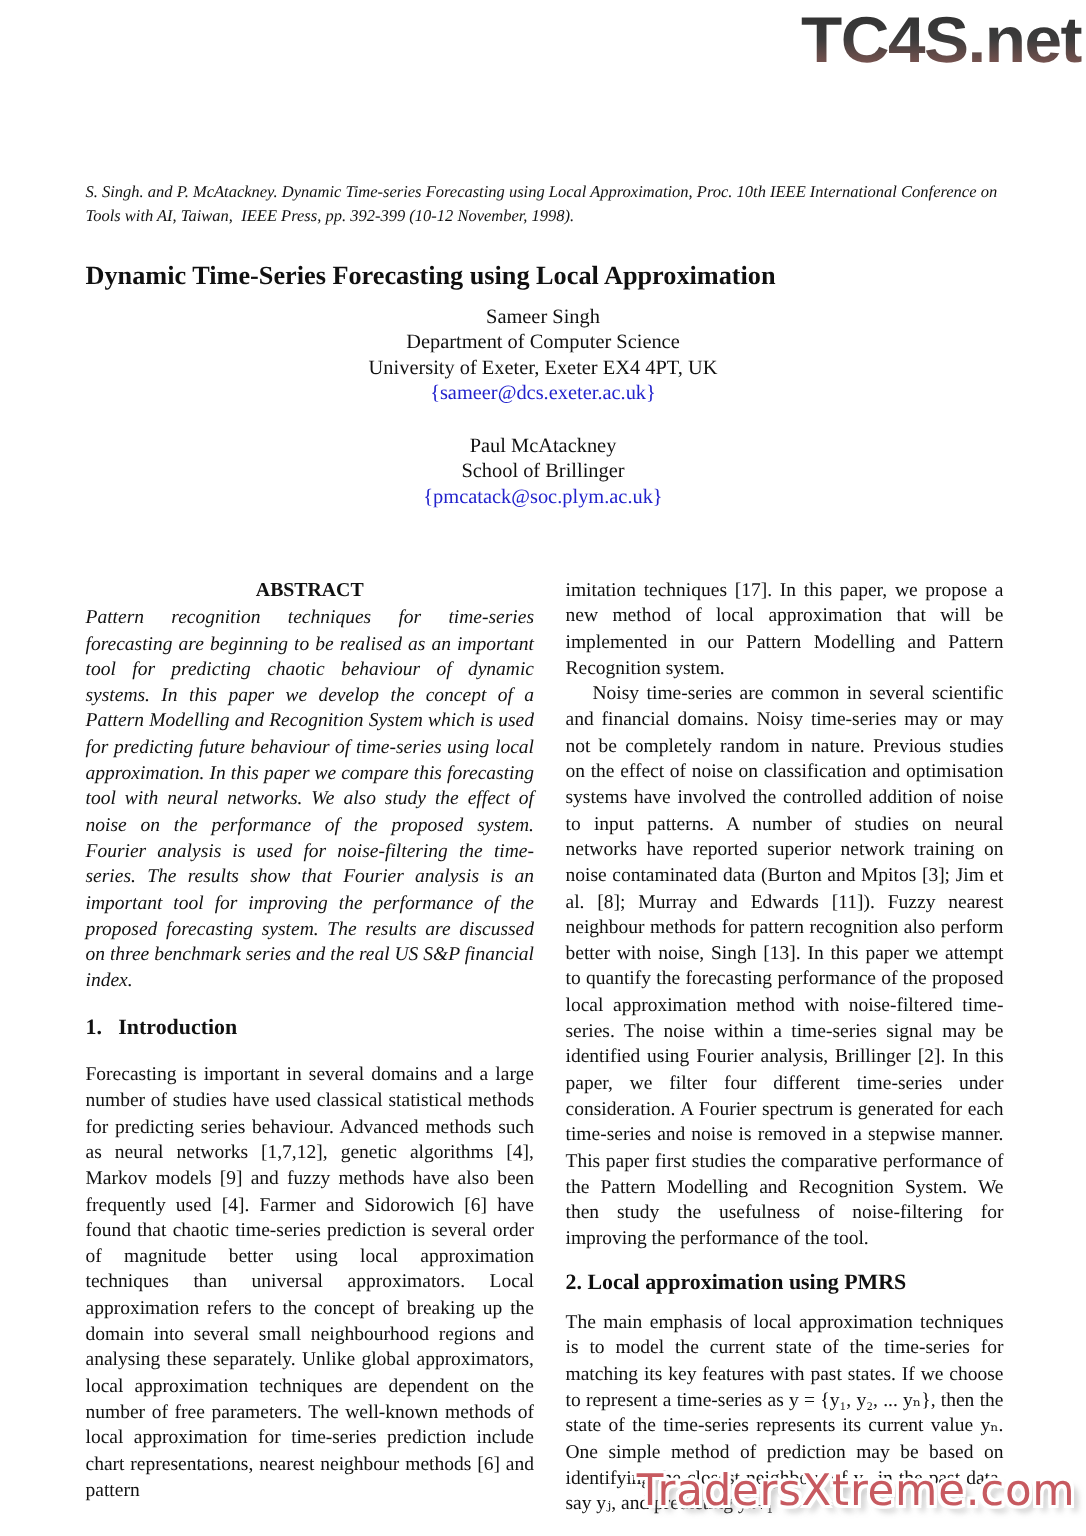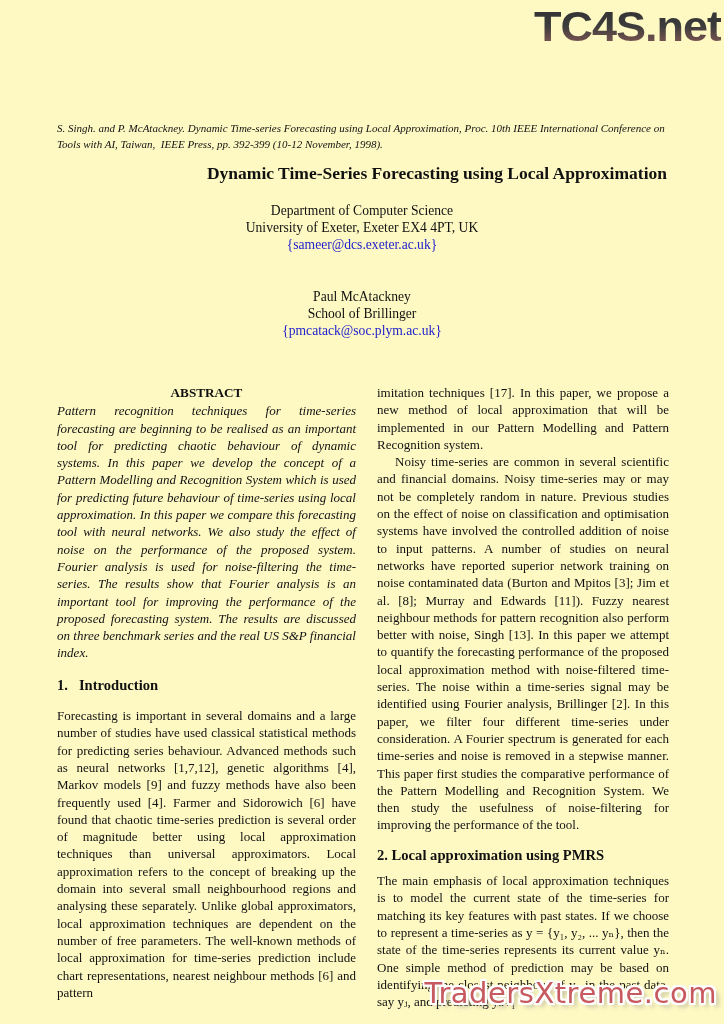--- a/index.html
+++ b/index.html
@@ -1,39 +1,39 @@
 <!DOCTYPE html>
 <html><head>
 <meta charset="utf-8">
 <style>
   html, body { margin: 0; padding: 0; background: #e8e8e8; }
   .page {
     position: relative;
     width: 724px;
     height: 1024px;
     margin: 0 auto;
-    background: #fef9c3;
+    background: #ffffff;
     overflow: hidden;
     font-family: "Liberation Serif", "DejaVu Serif", serif;
     color: #111111;
   }
 
   
   .citation {
     position: absolute;
     left: 57px; top: 121px; width: 614px;
     font-style: italic;
     font-size: 11px;
     line-height: 15.5px;
     text-align: left;
   }
   .paper-title {
     position: absolute;
-    left: 57px; top: 163px; width: 610px;
-    text-align: right;
+    left: 57px; top: 173px; width: 610px;
+    text-align: left;
     font-weight: bold;
     font-size: 17.5px;
   }
   .author-block {
     position: absolute;
     left: 57px; width: 610px;
     text-align: center;
     font-size: 13.6px;
     line-height: 17px;
   }
@@ -123,20 +123,21 @@
 
 <div class="page">
 
   <div class="wm wm-tc4s">TC4S.net</div>
 
   <div class="citation">S. Singh. and P. McAtackney. Dynamic Time-series Forecasting using Local Approximation, Proc. 10th IEEE International Conference on Tools with AI, Taiwan,&nbsp; IEEE Press, pp. 392-399 (10-12 November, 1998).</div>
 
   <div class="paper-title">Dynamic Time-Series Forecasting using Local Approximation</div>
 
   <div class="author-block author-1">
+    <div>Sameer Singh</div>
     <div>Department of Computer Science</div>
     <div>University of Exeter, Exeter EX4 4PT, UK</div>
     <div><a href="#" class="email">{sameer@dcs.exeter.ac.uk}</a></div>
   </div>
 
   <div class="author-block author-2">
     <div>Paul McAtackney</div>
     <div>School of Brillinger</div>
     <div><a href="#" class="email">{pmcatack@soc.plym.ac.uk}</a></div>
   </div>

